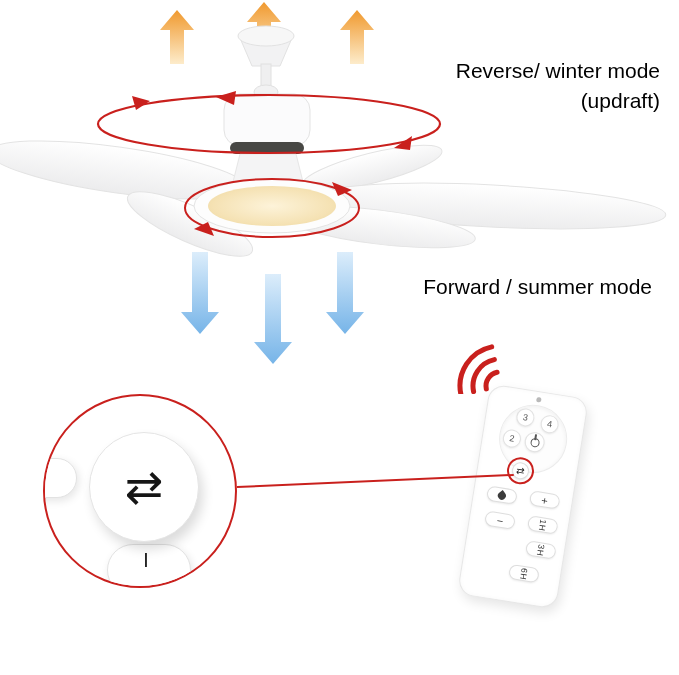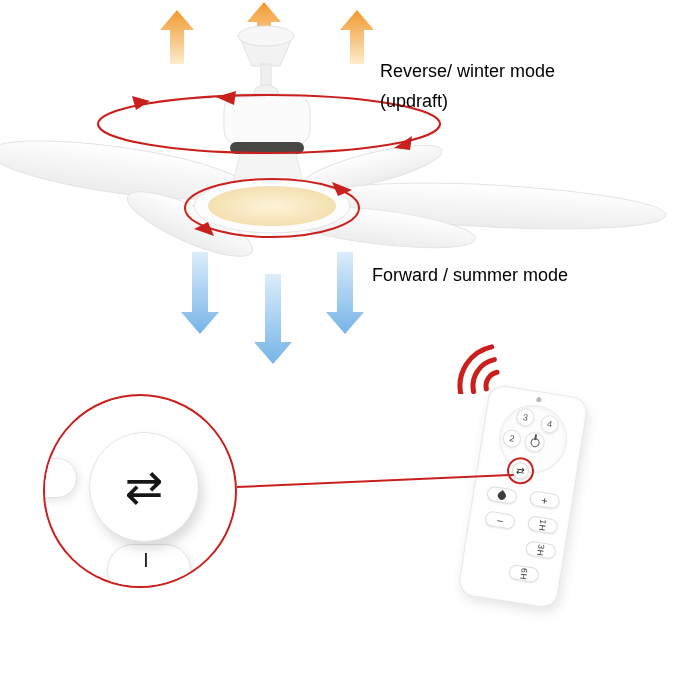--- a/index.html
+++ b/index.html
@@ -2,21 +2,21 @@
 <html style="--annotation_red: #c9201d; --up_arrow_dark: #f0992e; --up_arrow_light: #fdeccb; --down_arrow_light: #dcedfb; --down_arrow_dark: #76b4e8; --light_glow: #f5e2b4;"><head>
 <meta charset="utf-8">
 <style>
   * { margin:0; padding:0; box-sizing:border-box; }
   html,body { background:#ffffff; }
   body { font-family:"Liberation Sans","DejaVu Sans",sans-serif; }
   .canvas { position:relative; width:679px; height:675px; background:#fff; overflow:hidden; }
   .abs { position:absolute; }
 
   
-  .mode-label { position:absolute; text-align:left; color:#000; font-size:18px; line-height:30px; }
+  .mode-label { position:absolute; text-align:right; color:#000; font-size:21px; line-height:30px; }
   .caption { position:absolute; left:0; right:0; text-align:center; color:#000; font-size:20px; line-height:29px; }
 
   
   .remote { position:absolute; left:473px; top:390px; width:100px; height:213px;
             background:#fff; border:1px solid #e7e7e7; border-radius:16px;
             box-shadow:3px 5px 12px rgba(0,0,0,.10), inset 0 0 5px rgba(0,0,0,.03);
             transform:rotate(9deg); }
   .led { position:absolute; left:47px; top:5px; width:5px; height:5px; border-radius:50%; background:#b9b9b9; }
   .pad { position:absolute; left:16px; top:13px; width:68px; height:68px; border-radius:50%;
          background:#fdfdfd; border:1px solid #ececec; box-shadow:inset 0 1px 4px rgba(0,0,0,.06); }
@@ -124,21 +124,21 @@
       <path d="M194 229 L214 236 L208 222 Z" fill="#c9201d" stroke="none"></path>
       <path d="M352 190 L332 182 L338 196 Z" fill="#c9201d" stroke="none"></path>
     </g>
   </svg>
 
   <div class="mode-label" style="left:380px; top:56px; width:280px;">
     <div>Reverse/ winter mode</div>
     <div>(updraft)</div>
   </div>
 
-  <div class="mode-label" style="left:372px; top:260px; width:280px;">
+  <div class="mode-label" style="left:372px; top:272px; width:280px;">
     <div>Forward / summer mode</div>
   </div>
 
   <svg class="abs" style="left:442px; top:334px" width="70" height="60" viewBox="0 0 70 60">
     <g transform="rotate(-12 58 52)" stroke="#c9201d" stroke-width="5" fill="none" stroke-linecap="round">
       <path d="M44 52 A14 14 0 0 1 58 38"></path>
       <path d="M31 52 A27 27 0 0 1 58 25"></path>
       <path d="M18 52 A40 40 0 0 1 58 12"></path>
     </g>
   </svg>

